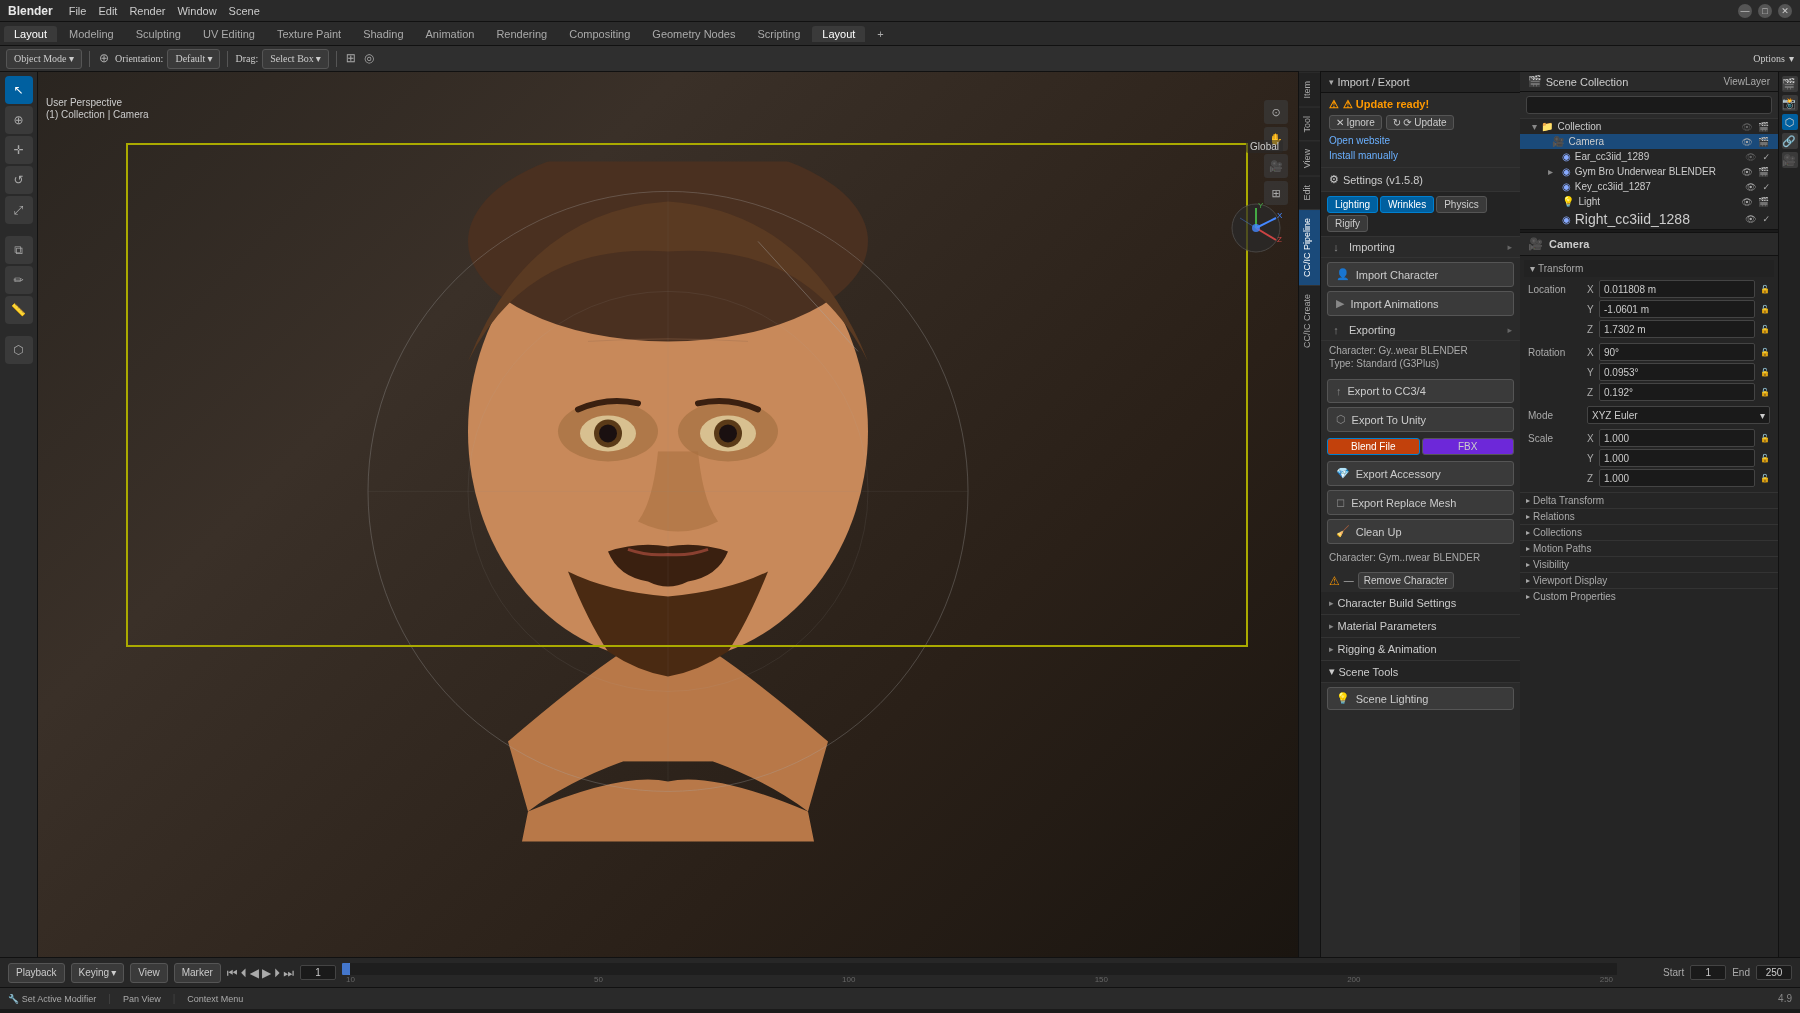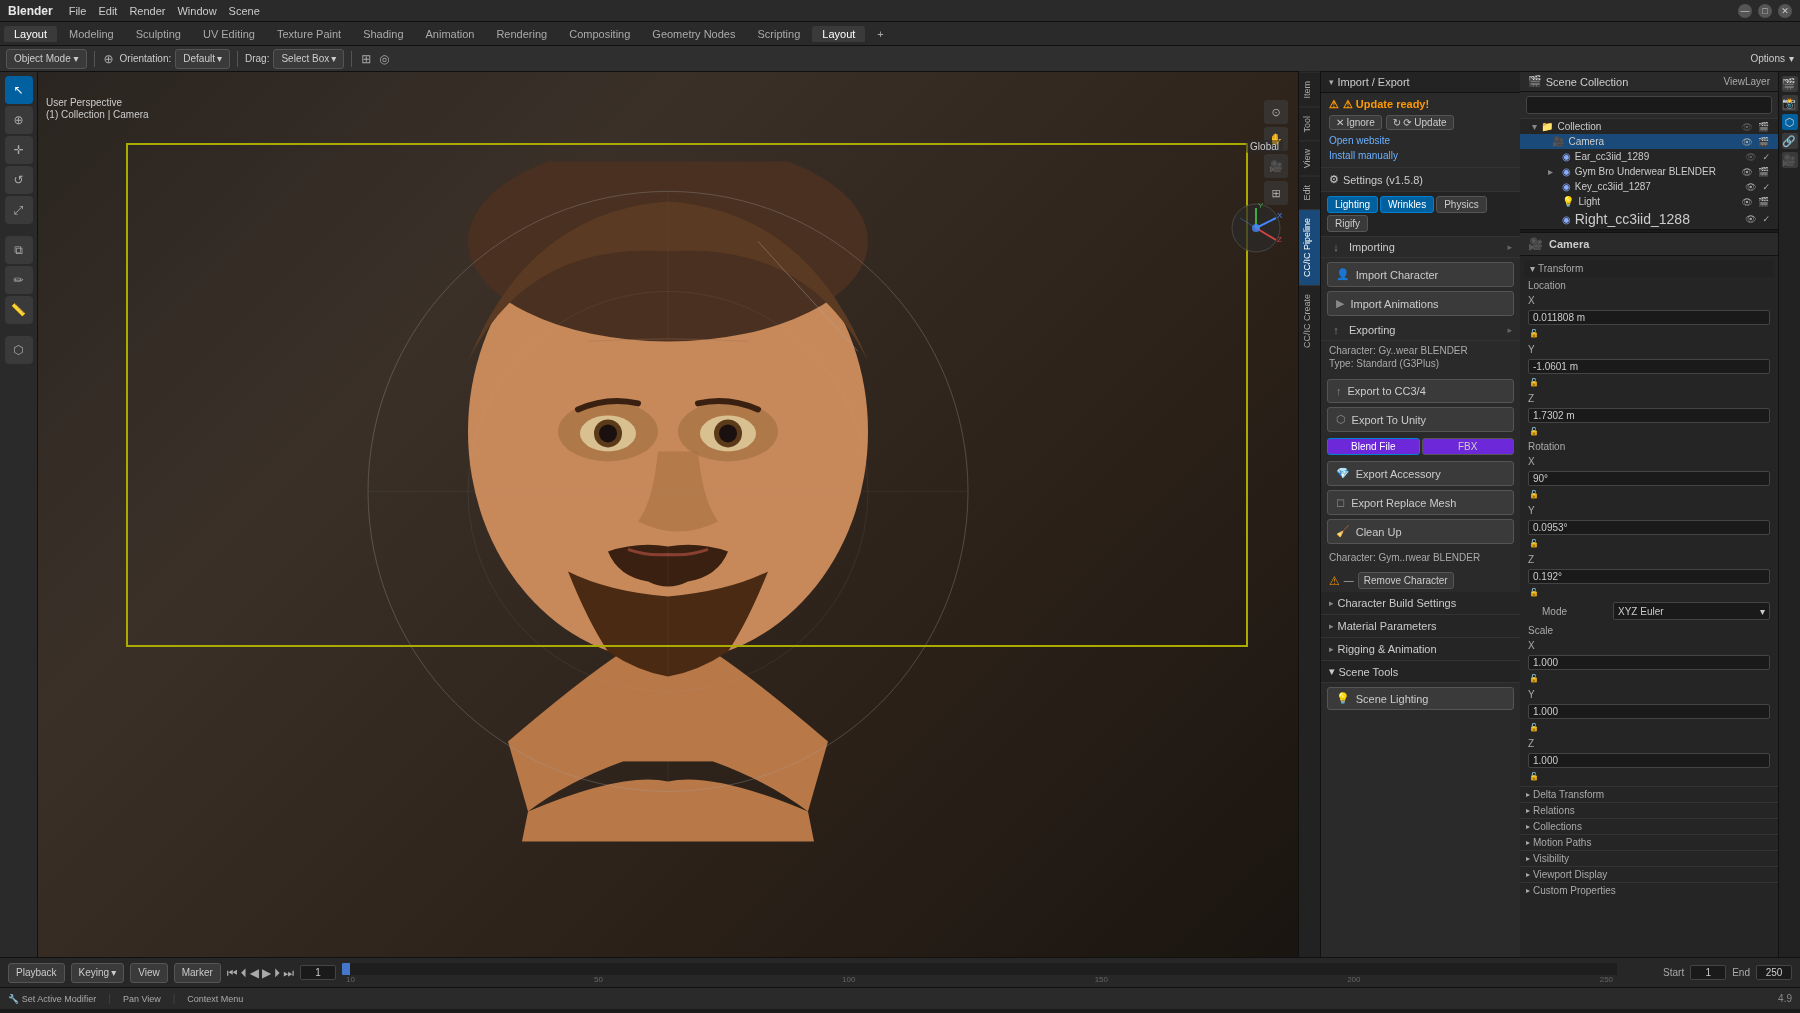--- a/index.html
+++ b/index.html
@@ -14,21 +14,21 @@
     .win-btn.min { background: #555; }
     .win-btn.max { background: #555; }
     .win-btn.close { background: #555; }
 
     
     .workspace-tabs { background: #2a2a2a; height: 24px; display: flex; align-items: center; border-bottom: 1px solid #111; padding: 0 4px; }
     .workspace-tab { padding: 2px 10px; margin-right: 2px; cursor: pointer; color: #aaa; border-radius: 3px 3px 0 0; font-size: 11px; }
     .workspace-tab.active { background: #3a3a3a; color: #fff; }
 
     
-    .toolbar-row { background: #2f2f2f; height: 26px; display: flex; align-items: center; padding: 0 6px; border-bottom: 1px solid #111; gap: 4px; }
+    .toolbar-row { background: #2f2f2f; height: 26px; display: flex; align-items: center; padding: 0 6px; border-bottom: 1px solid #111; gap: 4px; font-family: Liberation Serif, serif; }
     .toolbar-btn { background: #3a3a3a; border: 1px solid #555; border-radius: 3px; color: #ccc; padding: 1px 7px; font-size: 10px; cursor: pointer; height: 20px; display: flex; align-items: center; gap: 2px; }
     .toolbar-sep { width: 1px; height: 16px; background: #555; margin: 0 3px; }
     .toolbar-icon { color: #aaa; font-size: 12px; margin: 0 2px; cursor: pointer; }
 
     
     .main-layout { display: flex; height: calc(1013px - 22px - 24px - 26px - 30px - 26px); }
 
     
     .left-sidebar { width: 38px; background: #2a2a2a; border-right: 1px solid #111; display: flex; flex-direction: column; align-items: center; padding-top: 4px; gap: 2px; }
     .sidebar-icon { width: 28px; height: 28px; background: #3a3a3a; border-radius: 4px; display: flex; align-items: center; justify-content: center; cursor: pointer; color: #aaa; font-size: 12px; }
@@ -60,44 +60,44 @@
     .section-item .arrow { color: #666; font-size: 9px; }
 
     .big-btn { margin: 4px 6px; background: #3a3a3a; border: 1px solid #555; border-radius: 3px; color: #ccc; padding: 5px 8px; font-size: 11px; cursor: pointer; display: flex; align-items: center; gap: 6px; width: calc(100% - 12px); }
     .big-btn .icon { color: #888; }
 
     .char-info { padding: 4px 8px; }
     .char-info-line { color: #aaa; font-size: 10px; margin-bottom: 2px; }
 
     .blend-fbx-row { display: flex; gap: 2px; padding: 2px 6px; }
     .blend-fbx-btn { flex: 1; background: #6d28d9; border: 1px solid #555; border-radius: 3px; color: #ccc; padding: 2px 4px; font-size: 10px; cursor: pointer; text-align: center; }
-    .blend-fbx-btn.active { background: #6d28d9; border-color: #0080d0; color: #fff; }
+    .blend-fbx-btn.active { background: #c2410c; border-color: #0080d0; color: #fff; }
 
     .remove-char-row { display: flex; align-items: center; gap: 4px; padding: 3px 8px; }
     .warning-icon { color: #ff9900; font-size: 12px; }
     .remove-line { color: #aaa; font-size: 10px; }
     .remove-btn { background: #3a3a3a; border: 1px solid #555; border-radius: 3px; color: #ccc; padding: 2px 5px; font-size: 10px; cursor: pointer; }
 
     .collapsible-section { border-bottom: 1px solid #333; }
     .collapsible-header { padding: 5px 8px; display: flex; align-items: center; gap: 4px; cursor: pointer; background: #252525; }
     .collapsible-header .arrow { color: #888; font-size: 9px; }
     .collapsible-header .label { color: #ccc; font-size: 11px; }
 
     .scene-tools-header { background: #232323; padding: 4px 8px; display: flex; align-items: center; gap: 4px; border-bottom: 1px solid #333; cursor: pointer; }
     .scene-lighting-btn { margin: 4px 6px; background: #3a3a3a; border: 1px solid #555; border-radius: 3px; color: #ccc; padding: 4px 8px; font-size: 11px; cursor: pointer; display: flex; align-items: center; gap: 6px; width: calc(100% - 12px); }
     .outliner-item { padding: 2px 8px 2px 16px; display: flex; align-items: center; gap: 4px; cursor: pointer; }
     .outliner-item.selected { background: #1a4a7a; }
     .camera-header { padding: 4px 8px; background: #2a2a2a; border-bottom: 1px solid #111; display: flex; align-items: center; gap: 6px; }
     .transform-section { padding: 4px; }
     .transform-title { padding: 3px 6px; color: #aaa; font-size: 10px; cursor: pointer; display: flex; align-items: center; gap: 3px; background: #222; margin-bottom: 2px; }
-    .prop-row { display: flex; padding: 1px 4px; gap: 4px; flex-direction: column; }
+    .prop-row { display: flex; align-items: center; padding: 1px 4px; gap: 4px; }
     .prop-label { color: #aaa; font-size: 10px; width: 55px; }
     .prop-field { background: #1a1a1a; border: 1px solid #444; border-radius: 2px; color: #ccc; font-size: 10px; padding: 1px 4px; flex: 1; height: 18px; display: flex; align-items: center; }
     .prop-field-label { color: #aaa; font-size: 10px; width: 8px; }
-    .prop-row-single { display: flex; align-items: center; padding: 1px 4px; gap: 16px; margin-left: 14px; }
+    .prop-row-single { display: flex; align-items: center; padding: 1px 4px; gap: 4px; }
     .prop-row-single .prop-label { width: 55px; }
     .prop-select { background: #1a1a1a; border: 1px solid #444; border-radius: 2px; color: #ccc; font-size: 10px; padding: 1px 4px; flex: 1; height: 18px; display: flex; align-items: center; justify-content: space-between; cursor: pointer; }
 
     .collapsible-prop { padding: 2px 6px; color: #aaa; font-size: 10px; cursor: pointer; display: flex; align-items: center; gap: 3px; border-top: 1px solid #333; }
     .collapsible-prop .arr { font-size: 8px; }
 
     
     .timeline { height: 30px; background: #272727; border-top: 1px solid #111; display: flex; align-items: center; padding: 0 8px; gap: 6px; }
     .timeline-controls { display: flex; align-items: center; gap: 3px; }
     .timeline-btn { color: #aaa; font-size: 12px; cursor: pointer; }

